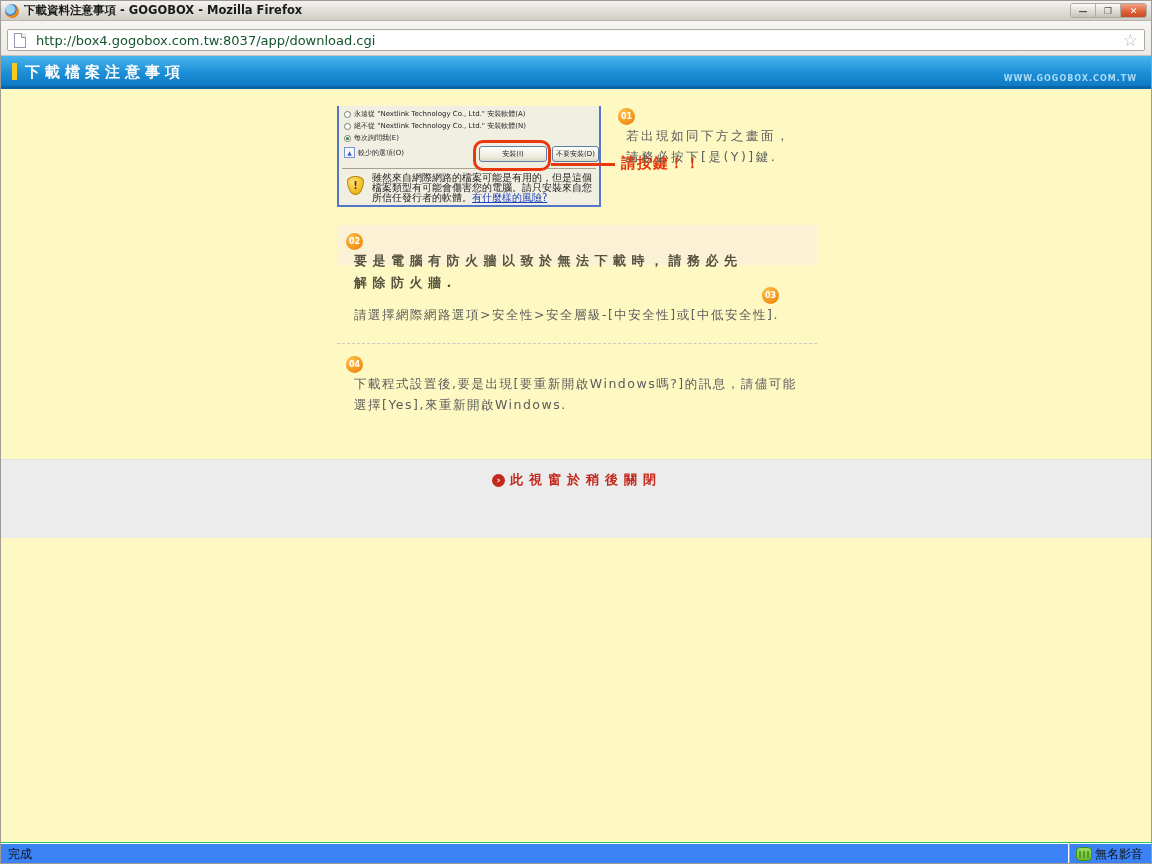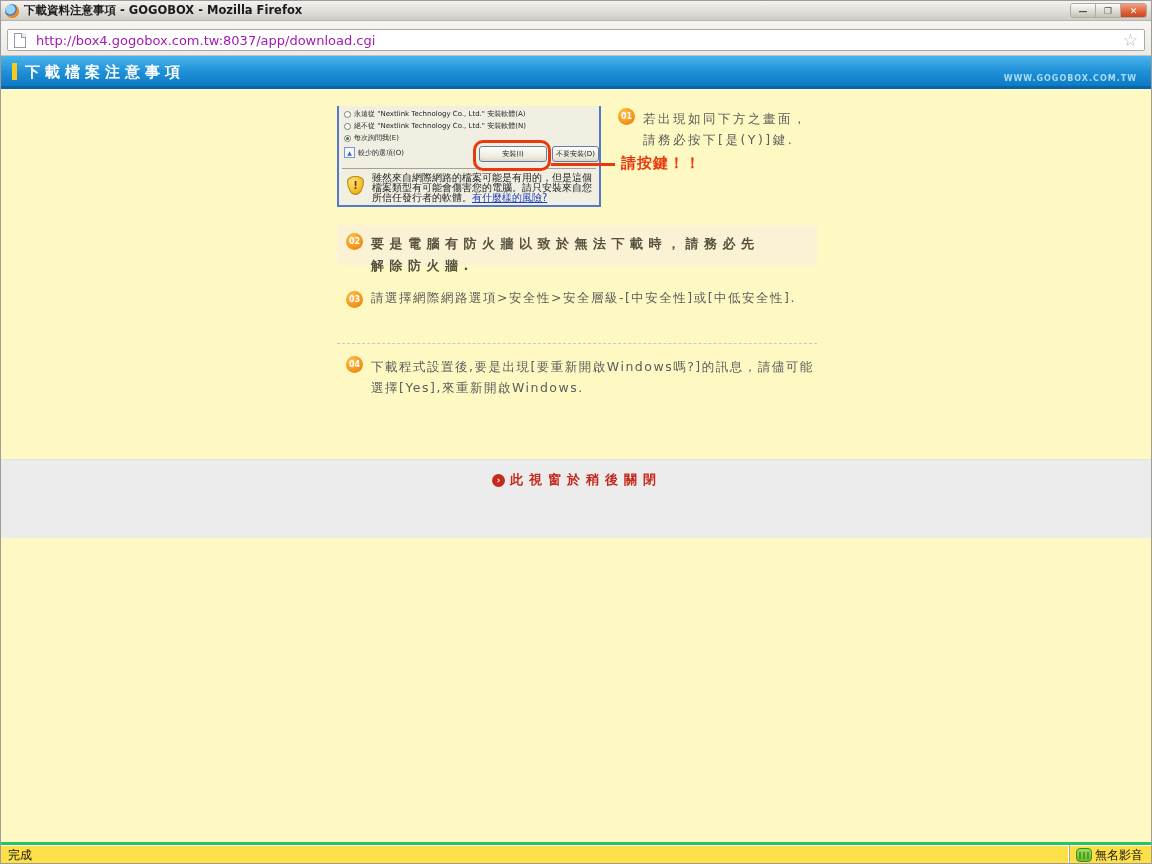--- a/index.html
+++ b/index.html
@@ -20,21 +20,21 @@
   .win-btn.close { background:linear-gradient(180deg,#F3A184 0%,#DE6038 60%,#C84A24 100%); color:#FFF; border-right:none; }
 
   
   .chromebar { position:absolute; left:0; top:20px; width:100%; height:35px;
     background:linear-gradient(180deg,#F6F5F3 0%,#ECEAE6 100%); border-bottom:1px solid #C4C1BA; }
   .urlfield { position:absolute; left:6px; right:6px; top:8px; height:22px; background:#FFF;
     border:1px solid #ABA9A2; border-radius:2px; display:flex; align-items:center; padding:0 6px; }
   .page-icon { width:12px; height:15px; background:#FFF; border:1px solid #9A98B0; position:relative; margin-right:10px; flex:0 0 12px; }
   .page-icon::after { content:""; position:absolute; right:-1px; top:-1px; width:4px; height:4px;
     background:#ECEAE6; border-left:1px solid #9A98B0; border-bottom:1px solid #9A98B0; }
-  .url-text { font-size:13px; color:#a21caf; white-space:nowrap; }
+  .url-text { font-size:13px; color:#14532d; white-space:nowrap; }
   .star-icon { margin-left:auto; font-size:17px; color:#B9B7AF; line-height:1; }
 
   
   .page { position:absolute; left:0; top:55px; width:1152px; height:786px; background:#fef9c3; overflow:hidden; }
 
   .page-header { position:absolute; left:0; top:0; width:100%; height:33px;
     background:linear-gradient(180deg,#49B4EE 0%,#1D8FD6 55%,#0E7AC3 100%);
     border-bottom:3px solid #0A65A8; }
   .accent-bar { position:absolute; left:11px; top:7px; width:5px; height:17px; background:#F7C81E; }
   .page-title { position:absolute; left:24px; top:7px; font-size:15px; font-weight:bold; color:#FFF; letter-spacing:5px; white-space:nowrap; }
@@ -64,42 +64,42 @@
   
   .red-circle { position:absolute; left:472px; top:84px; width:78px; height:31px;
     border:3px solid #E8380D; border-radius:10px; z-index:5; }
   .red-line { position:absolute; left:550px; top:107px; width:64px; height:3px; background:#E8380D; z-index:5; }
   .callout { position:absolute; left:620px; top:98px; font-size:15px; font-weight:bold; color:#E8380D; letter-spacing:1px; white-space:nowrap; }
 
   
   .badge { width:17px; height:17px; border-radius:50%; flex:0 0 17px;
     background:radial-gradient(circle at 35% 30%, #FCC14E 0%, #F59A1E 55%, #EE7203 100%);
     color:#FFF; font-size:8px; font-weight:bold; text-align:center; line-height:17px; }
-  .step { position:absolute; display:flex; align-items:flex-start; }
+  .step { position:absolute; display:flex; align-items:flex-start;flex-direction:column; }
   .step-text { margin-left:8px; font-size:12.5px; color:#5C5C5C; line-height:21px; white-space:nowrap; }
   .step-01 { left:617px; top:52px; }
   .step-01 .step-text { letter-spacing:2.5px; }
   .step-02-box { position:absolute; left:336px; top:169px; width:480px; height:40px; background:#FBF2D5; }
   .step-02 { left:9px; top:8px; position:absolute; }
   .step-02 .step-text { font-weight:bold; color:#55523E; letter-spacing:5.5px; font-size:13px; line-height:22px; }
   .step-03 { left:336px; top:231px; padding-left:9px;align-items:flex-end; }
   .step-03 .step-text, .step-04 .step-text { letter-spacing:1.5px; }
   .dashed-divider { position:absolute; left:336px; top:287px; width:480px; border-top:1px dashed #C9C9C9; }
   .step-04 { left:336px; top:300px; padding-left:9px; }
 
   
   .gray-band { position:absolute; left:0; top:403px; width:100%; height:79px; background:#ECECEC; border-top:1px solid #E2E2E2; }
   .notice { position:absolute; left:0; right:0; top:11px; display:flex; align-items:center; justify-content:center; }
   .notice-icon { width:13px; height:13px; border-radius:50%; background:#C5281C; color:#FFF; font-size:9px; font-weight:bold;
     text-align:center; line-height:12px; margin-right:5px; flex:0 0 13px; }
   .notice-text { font-size:13px; font-weight:bold; color:#C5281C; letter-spacing:6px; white-space:nowrap; }
 
   
-  .statusbar { position:absolute; left:0; top:841px; width:100%; height:23px; background:#fde047;
-    border-top:3px solid #22c55e; box-shadow:inset 0 1px 0 #FFFFFF; display:flex; align-items:center; }
+  .statusbar { position:absolute; left:0; top:841px; width:100%; height:23px; background:#3b82f6;
+    border-top:1px solid #22c55e; box-shadow:inset 0 1px 0 #FFFFFF; display:flex; align-items:center; }
   .status-left { flex:1; font-size:12px; color:#111; padding-left:7px; }
   .status-right { display:flex; align-items:center; border-left:1px solid #ACA899; box-shadow:-1px 0 0 #FFFFFF;
     padding:0 8px 0 6px; height:100%; }
   .wretch-icon { width:16px; height:14px; background:linear-gradient(180deg,#9ADB5E 0%,#6CBB2F 100%);
     border:1px solid #3E8F1F; border-radius:4px; margin-right:3px; position:relative; }
   .wretch-icon::after { content:""; position:absolute; left:2px; top:3px; width:10px; height:7px;
     background:repeating-linear-gradient(90deg,#4D9E22 0 2px,transparent 2px 4px); }
   .status-right-text { font-size:12px; color:#111; white-space:nowrap; }
 </style>
 </head>

